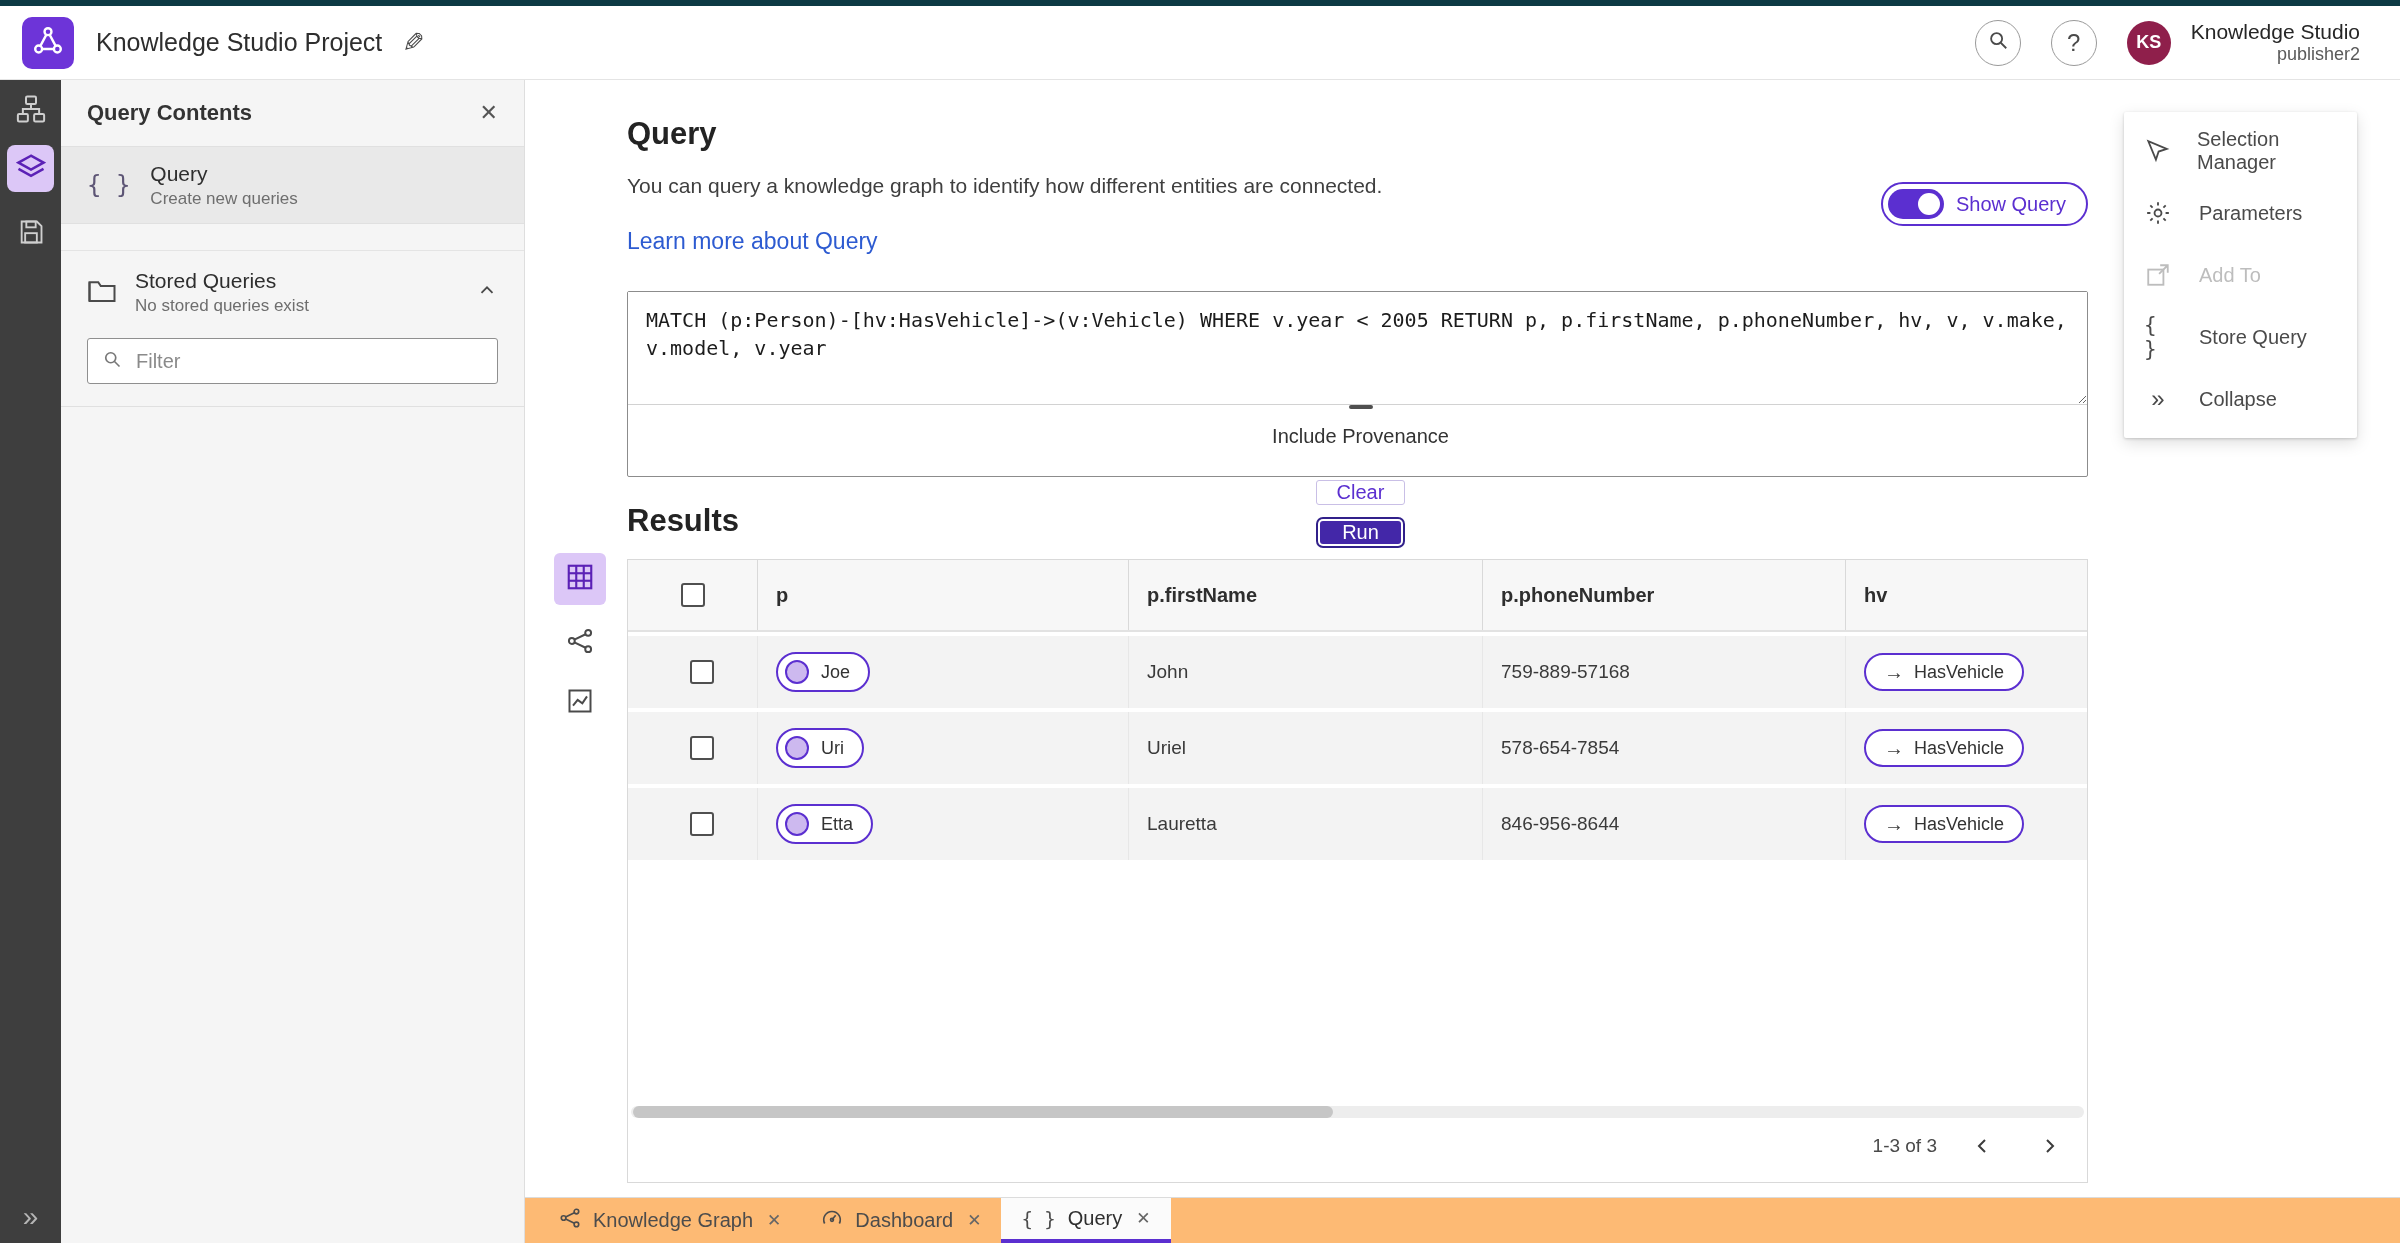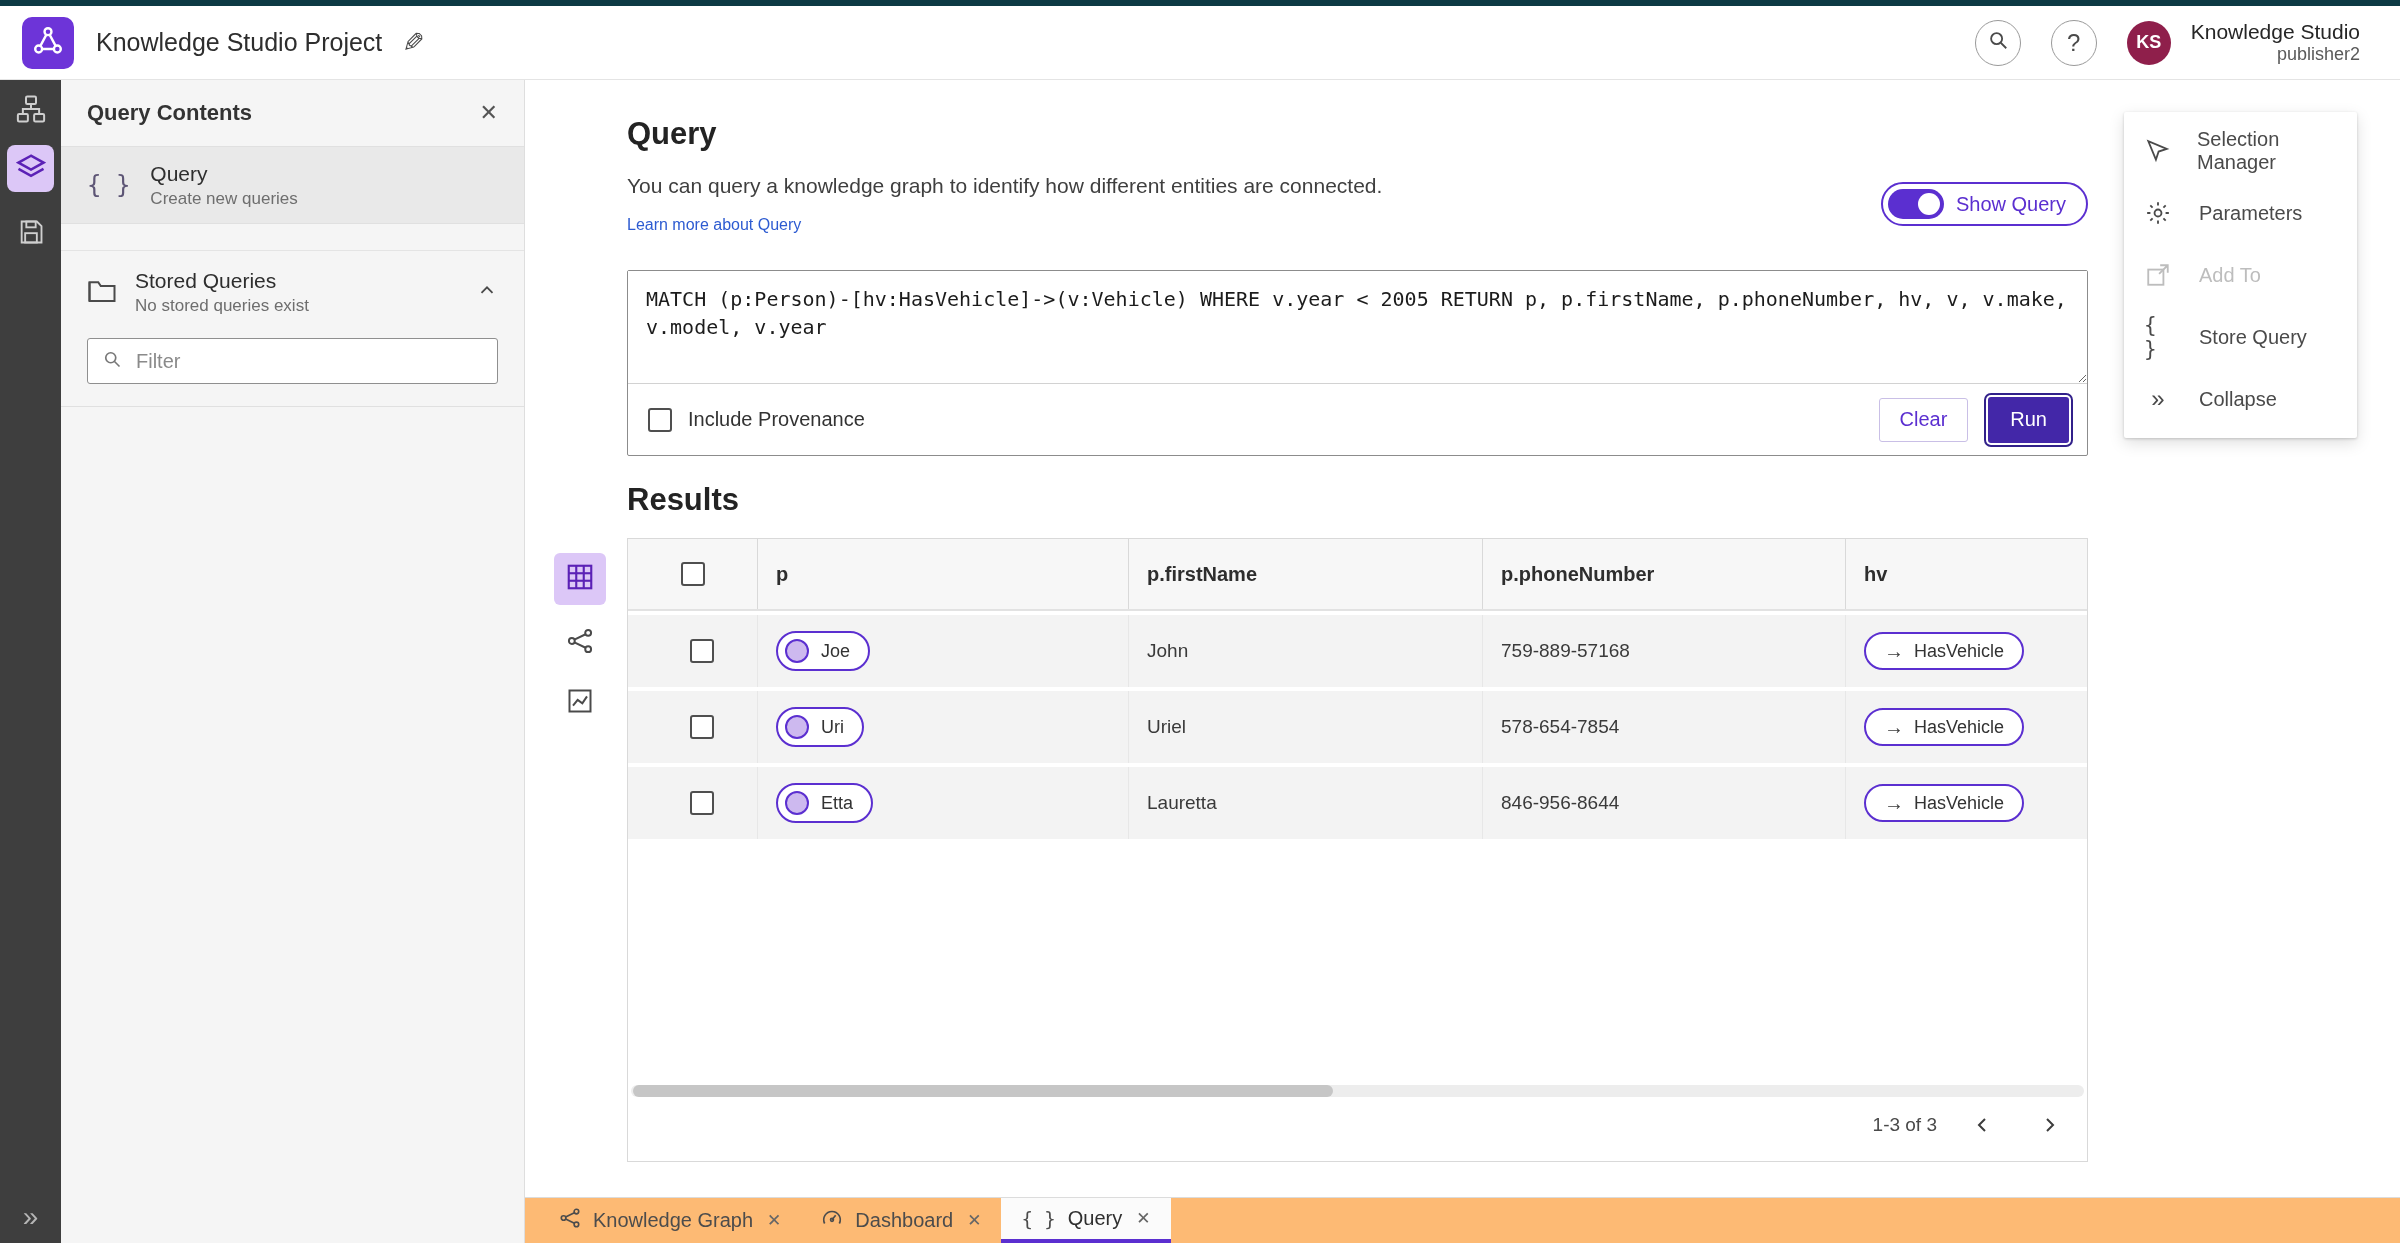--- a/index.html
+++ b/index.html
@@ -48,31 +48,31 @@
   .filter-box { margin: 8px 26px 0; height: 46px; background: #fff; border: 1px solid #8f8f8f; border-radius: 3px;
     display: flex; align-items: center; padding: 0 14px; gap: 12px; color: #777; }
   .filter-box input { flex: 1; border: none; outline: none; font-size: 20px; color: #333;
     font-family: "Liberation Sans", sans-serif; background: transparent; }
   .filter-box input::placeholder { color: #8a8a8a; }
 
   
   .main { position: absolute; left: 627px; top: 80px; width: 1461px; }
   .main h1 { margin: 36px 0 0; font-size: 31px; font-weight: 700; color: #232323; }
   .main-desc { margin: 22px 0 0; font-size: 21px; color: #3f3f3f; }
-  .learn-link { display: inline-block; margin-top: 18px; font-size: 16px; color: #2d5bd1; cursor: pointer; }
+  .learn-link { display: inline-block; margin-top: 30px; font-size: 23px; color: #2d5bd1; cursor: pointer; }
   .show-query { position: absolute; top: 102px; right: 0; height: 44px; border: 2px solid #5b2fd0; border-radius: 24px;
     display: flex; align-items: center; gap: 12px; padding: 0 20px 0 5px; color: #5b2fd0; font-size: 20px; background: #fff; }
   .toggle { width: 56px; height: 30px; border-radius: 16px; background: #5b2fd0; position: relative; }
   .knob { position: absolute; right: 4px; top: 4px; width: 22px; height: 22px; border-radius: 50%; background: #fff; }
 
   .code-box { margin-top: 36px; border: 1px solid #8c8c8c; border-radius: 2px; background: #fff; }
   .code-area { display: block; width: 100%; border: none; outline: none; resize: vertical; height: 112px;
     padding: 14px 18px; font-family: "DejaVu Sans Mono", monospace; font-size: 20px; line-height: 1.4;
     color: #1c1c1c; background: #fff; }
-  .code-footer { border-top: 1px solid #d2d2d2; height: 72px; display: flex; align-items: center; padding: 0 14px 0 20px; gap: 16px; }
+  .code-footer { border-top: 1px solid #d2d2d2; height: 72px; display: flex; align-items: center; padding: 0 14px 0 20px; gap: 16px; flex-direction: column; }
   .cb { appearance: none; -webkit-appearance: none; width: 24px; height: 24px; border: 2px solid #4f4f4f;
     border-radius: 3px; background: #fff; margin: 0; }
   .cb-label { font-size: 20px; color: #333; }
   .spacer { flex: 1; }
   .btn-clear { height: 44px; padding: 0 20px; background: #fff; border: 1px solid #c9bfe6; color: #5b2fd0;
     font-size: 20px; border-radius: 3px; font-family: "Liberation Sans", sans-serif; }
   .btn-run { height: 46px; padding: 0 22px; background: #4327a8; color: #fff; font-size: 20px; border-radius: 3px;
     border: none; margin: 0 4px; box-shadow: 0 0 0 2px #fff, 0 0 0 4px #31208a; font-family: "Liberation Sans", sans-serif; }
 
   .main h2 { margin: 26px 0 12px; font-size: 31px; font-weight: 700; color: #232323; }

